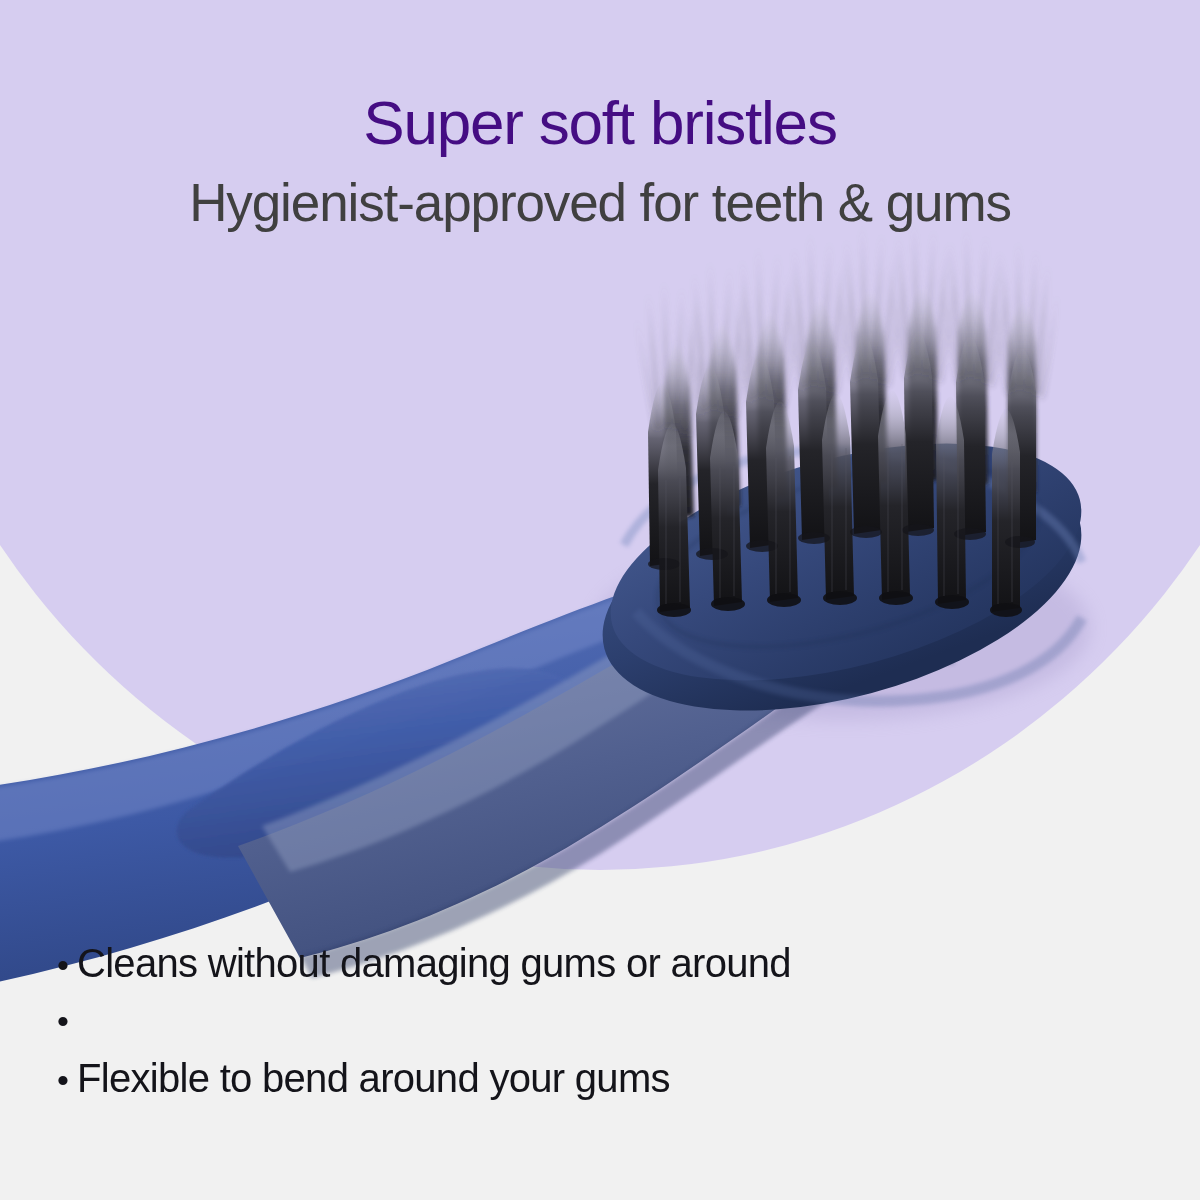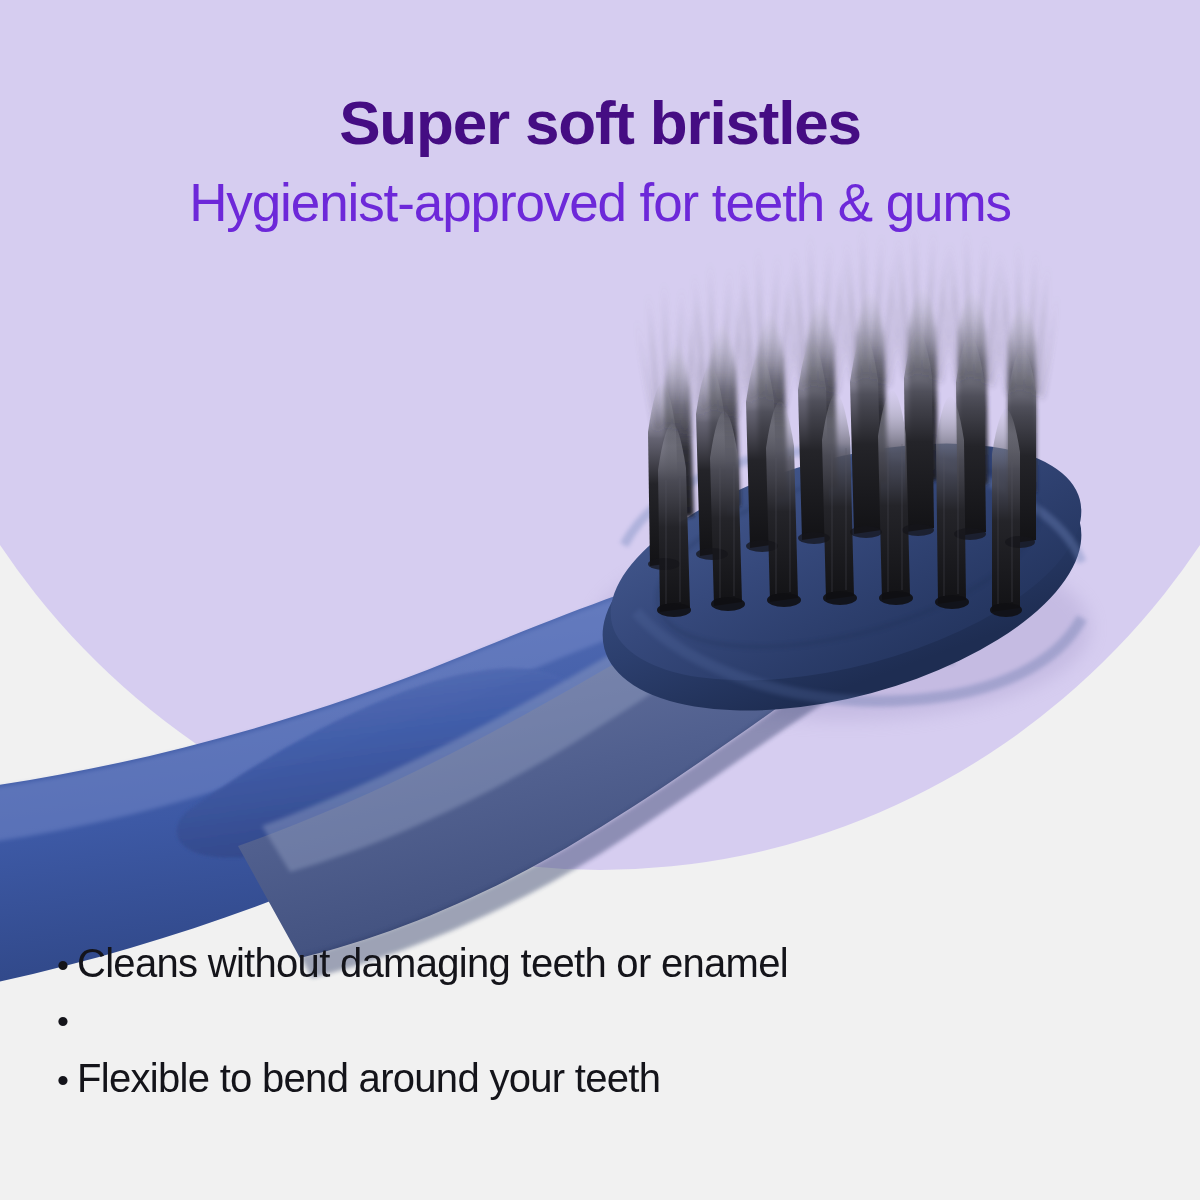--- a/index.html
+++ b/index.html
@@ -29,33 +29,33 @@
   
   .headline-block{
     position:absolute;
     left:0; top:92px;
     width:1200px;
     text-align:center;
     z-index:40;
   }
   .headline{
     font-size:62px;
-    font-weight:700;
+    font-weight:400;
     letter-spacing:-1.2px;
     line-height:1.0;
     color:#450d83;
     white-space:nowrap;
   }
   .subheadline{
     margin-top:22px;
     font-size:53px;
     font-weight:400;
     letter-spacing:-1.1px;
     line-height:1.0;
-    color:#6d28d9;
+    color:#404040;
     white-space:nowrap;
   }
 
   
   .bullets{
     position:absolute;
     left:57px;
     top:941px;
     width:1060px;
     z-index:40;
@@ -356,24 +356,24 @@
   </svg>
 
   <div class="headline-block">
     <div class="headline">Super soft bristles</div>
     <div class="subheadline">Hygienist-approved for teeth &amp; gums</div>
   </div>
 
   <div class="bullets">
     <div class="bullet">
       <span class="bullet-dot">•</span>
-      <span>Cleans without damaging teeth or enamel</span>
+      <span>Cleans without damaging gums or around</span>
     </div>
     <div class="bullet">
       <span class="bullet-dot">•</span>
     </div>
     <div class="bullet">
       <span class="bullet-dot">•</span>
-      <span>Flexible to bend around your teeth</span>
+      <span>Flexible to bend around your gums</span>
     </div>
   </div>
 
 </div>
 
 </body></html>

